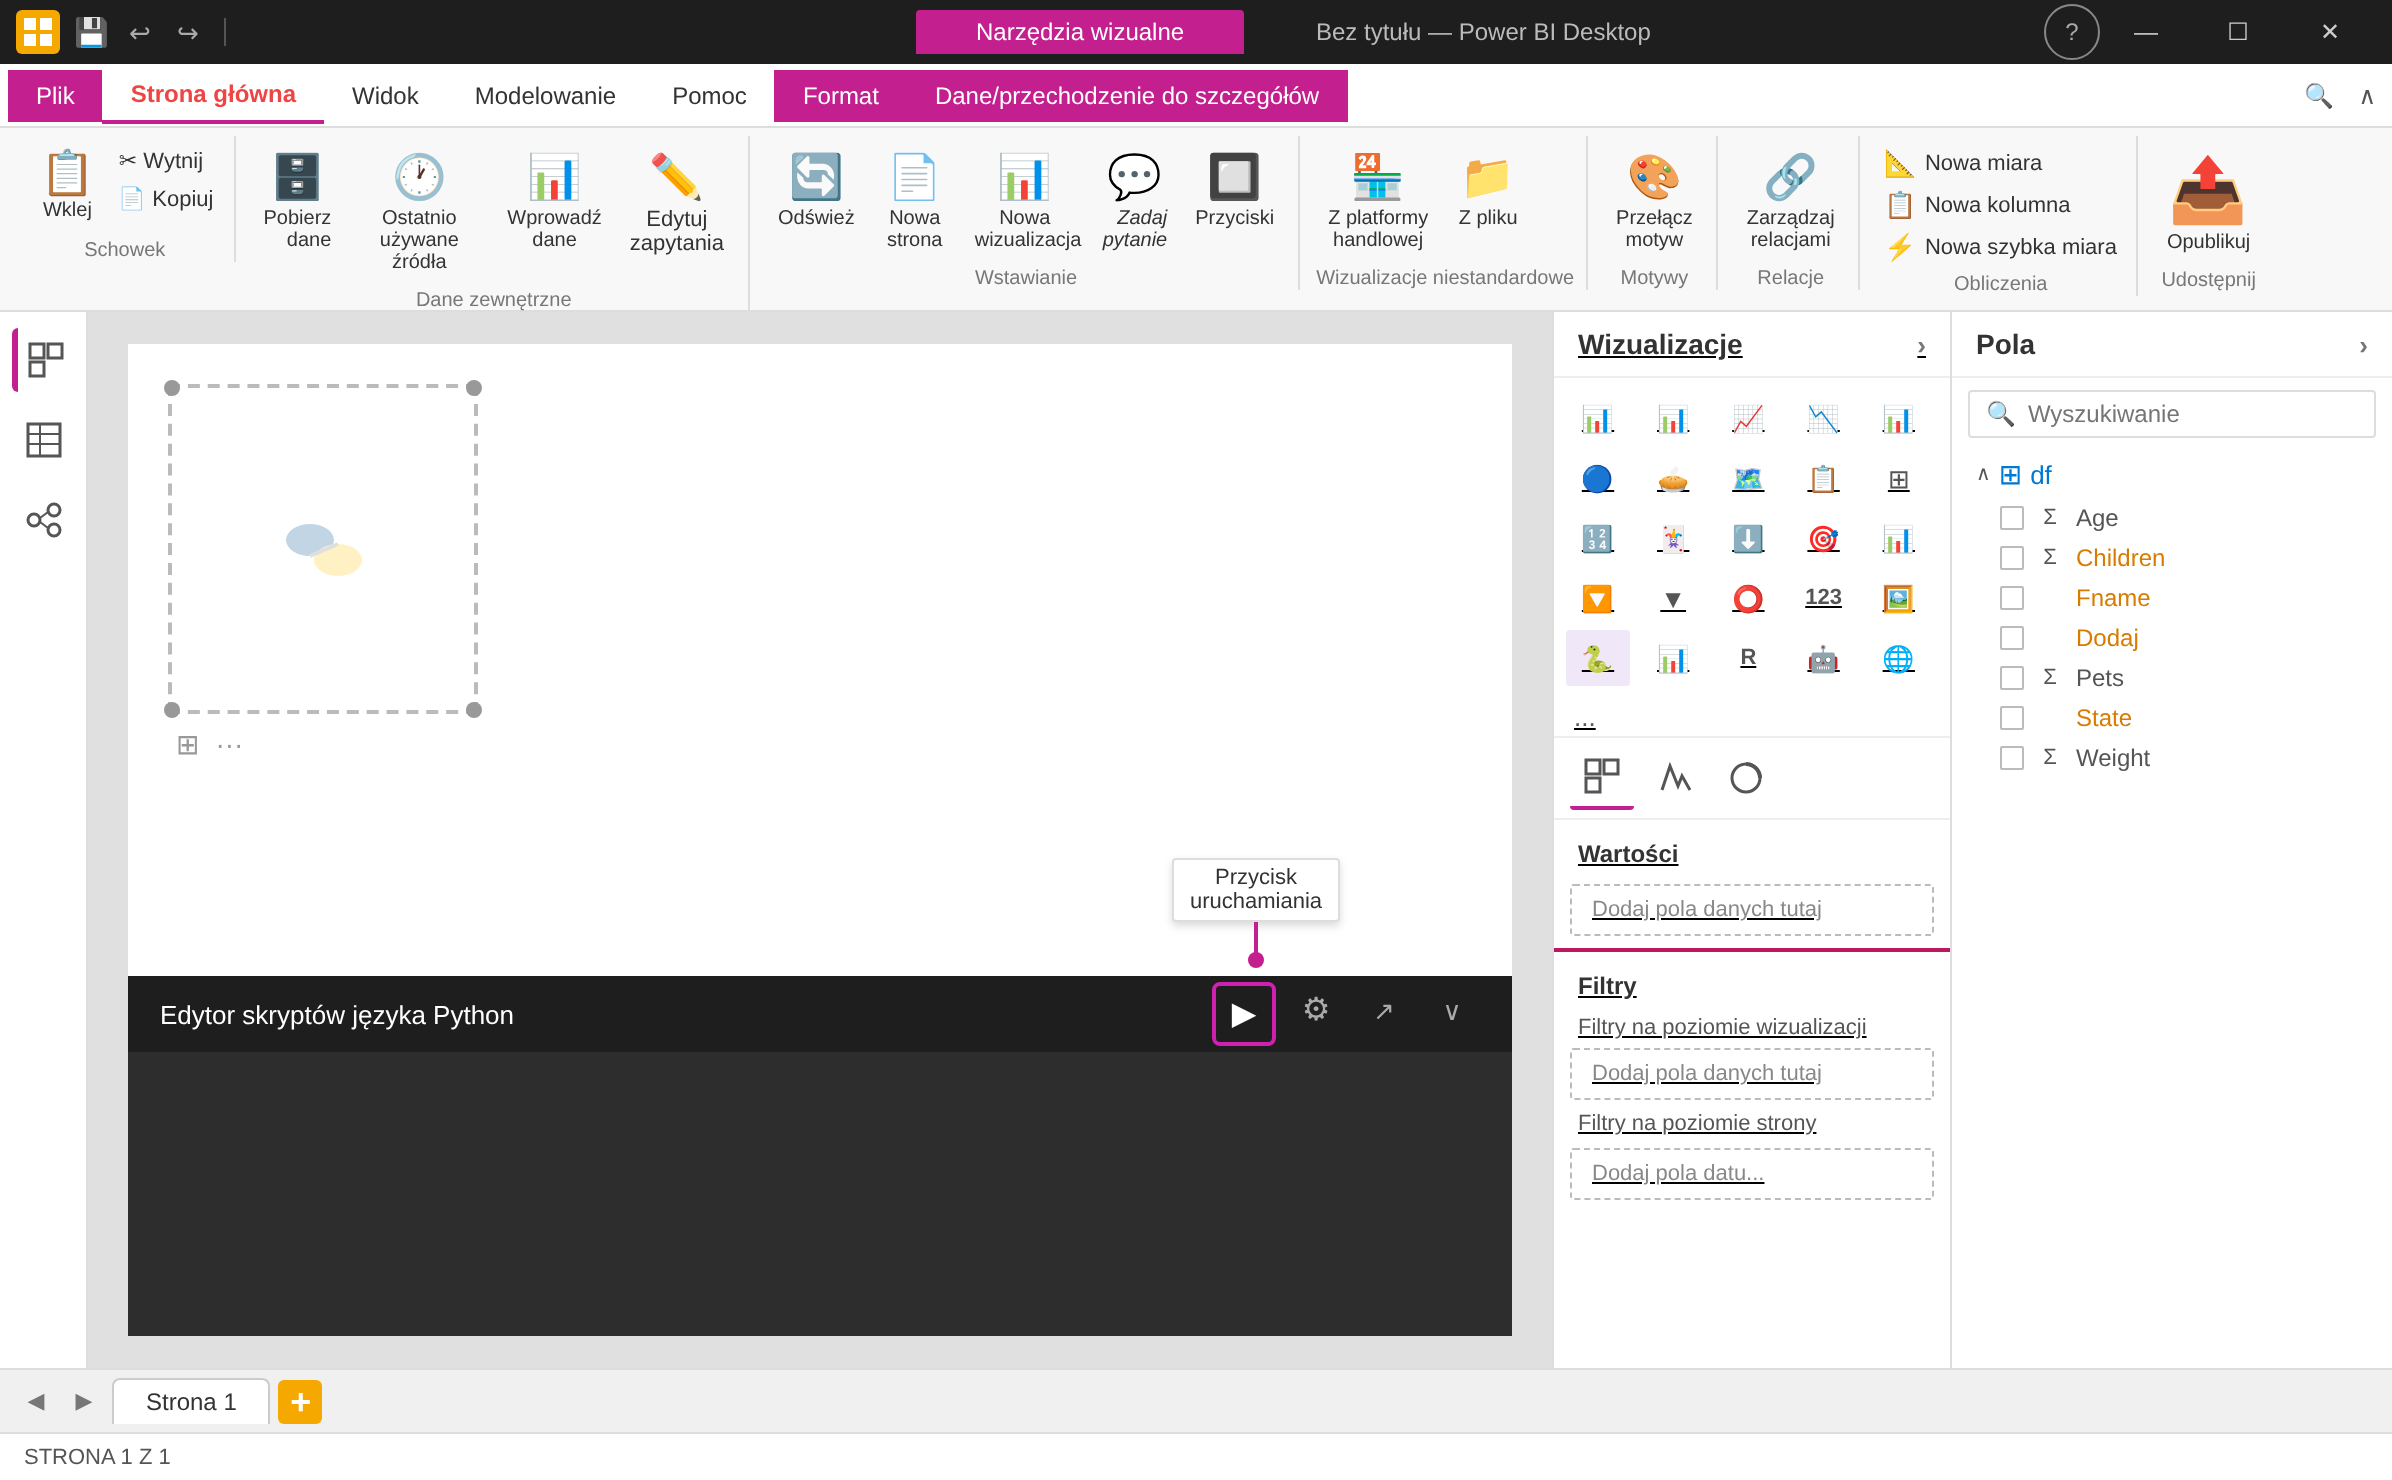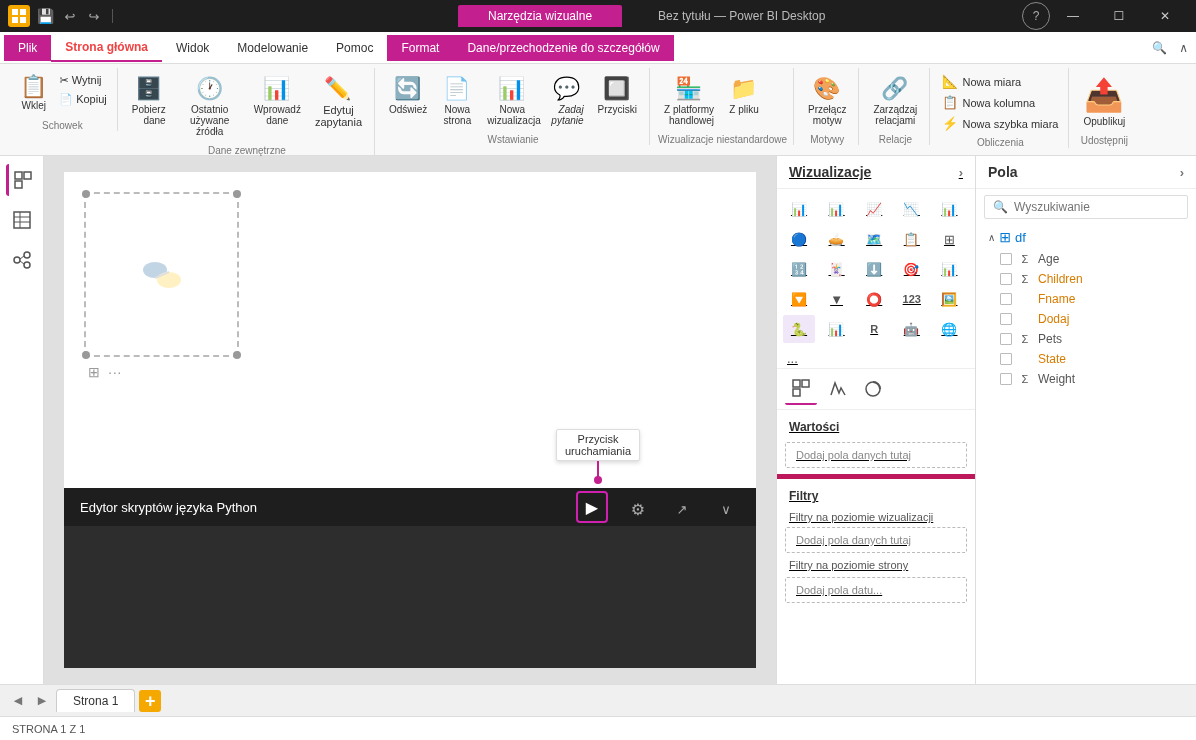--- a/index.html
+++ b/index.html
@@ -149,21 +149,21 @@
         <span style="font-size:10px;">Przyciski</span>
       </div>
     </div>
     <div class="ribbon-group-title">Wstawianie</div>
   </div>
 
   <div style="display:flex;flex-direction:column;border-right:1px solid #ddd;padding:0 6px;">
     <div style="display:flex;gap:2px;flex:1;align-items:flex-start;padding-top:4px;">
       <div class="ribbon-btn">
         <span style="font-size:22px;">🏪</span>
-        <span style="font-size:10px;white-space:pre-line;text-align:right;max-width:60px;">Z platformy
+        <span style="font-size:10px;white-space:pre-line;text-align:center;max-width:60px;">Z platformy
 handlowej</span>
       </div>
       <div class="ribbon-btn">
         <span style="font-size:22px;">📁</span>
         <span style="font-size:10px;">Z pliku</span>
       </div>
     </div>
     <div class="ribbon-group-title">Wizualizacje niestandardowe</div>
   </div>
 
@@ -268,21 +268,21 @@
 
         <div style="position:absolute;top:192px;left:24px;display:flex;gap:8px;align-items:center;color:#999;font-size:14px;">
           <span style="cursor:pointer;">⊞</span>
           <span style="cursor:pointer;">···</span>
         </div>
       </div>
 
       <div style="position:absolute;bottom:16px;left:20px;right:20px;height:180px;background:#2d2d2d;">
         <div style="background:#1e1e1e;height:38px;display:flex;align-items:center;padding:0 16px;">
           <span style="color:#fff;font-size:13px;">Edytor skryptów języka Python</span>
-          <div style="margin-left:auto;display:flex;align-items:flex-end;gap:16px;position:relative;">
+          <div style="margin-left:auto;display:flex;align-items:flex-start;gap:6px;position:relative;">
 
             <div style="position:absolute;top:-62px;left:-20px;display:flex;flex-direction:column;align-items:center;">
               <div style="background:#fff;border:1px solid #ddd;padding:3px 8px;font-size:11px;color:#333;white-space:nowrap;border-radius:2px;box-shadow:0 2px 4px rgba(0,0,0,0.15);text-align:center;">
                 <span>Przycisk</span><br><span>uruchamiania</span>
               </div>
               <div style="width:2px;height:16px;background:#c31f8e;"></div>
               <div style="width:8px;height:8px;background:#c31f8e;border-radius:50%;margin-top:-1px;"></div>
             </div>
             <div style="width:32px;height:32px;border:2px solid #d020b0;border-radius:4px;background:transparent;display:flex;align-items:center;justify-content:center;cursor:pointer;color:#fff;font-size:16px;">▶</div>
             <div style="width:28px;height:28px;display:flex;align-items:center;justify-content:center;cursor:pointer;color:#aaa;font-size:16px;">⚙</div>
@@ -355,21 +355,21 @@
                 <path d="M10 3 A7 7 0 0 1 17 10" fill="none" stroke="#555" stroke-width="2"></path>
               </svg>
           </div>
         </div>
 
         <div style="padding:4px 0;">
           <div style="font-size:12px;font-weight:600;color:#333;padding:6px 12px;">Wartości</div>
           <div style="margin:2px 8px;padding:6px 10px;border:1px dashed #bbb;border-radius:2px;font-size:11px;color:#888;cursor:pointer;">Dodaj pola danych tutaj</div>
         </div>
 
-        <div style="padding:4px 0;border-top:5px solid #be185d;">
+        <div style="padding:4px 0;border-top:2px solid #be185d;">
           <div style="font-size:12px;font-weight:600;color:#333;padding:6px 12px;">Filtry</div>
           <div style="font-size:11px;color:#555;padding:2px 12px;">Filtry na poziomie wizualizacji</div>
           <div style="margin:2px 8px;padding:6px 10px;border:1px dashed #bbb;border-radius:2px;font-size:11px;color:#888;cursor:pointer;">Dodaj pola danych tutaj</div>
           <div style="font-size:11px;color:#555;padding:4px 12px;">Filtry na poziomie strony</div>
           <div style="margin:2px 8px;padding:6px 10px;border:1px dashed #bbb;border-radius:2px;font-size:11px;color:#888;cursor:pointer;">Dodaj pola datu...</div>
         </div>
       </div>
 
       <div style="width:220px;background:#fff;display:flex;flex-direction:column;overflow-y:auto;">
         <div style="display:flex;align-items:center;justify-content:space-between;padding:8px 12px;font-size:14px;font-weight:600;color:#333;border-bottom:1px solid #eee;">

